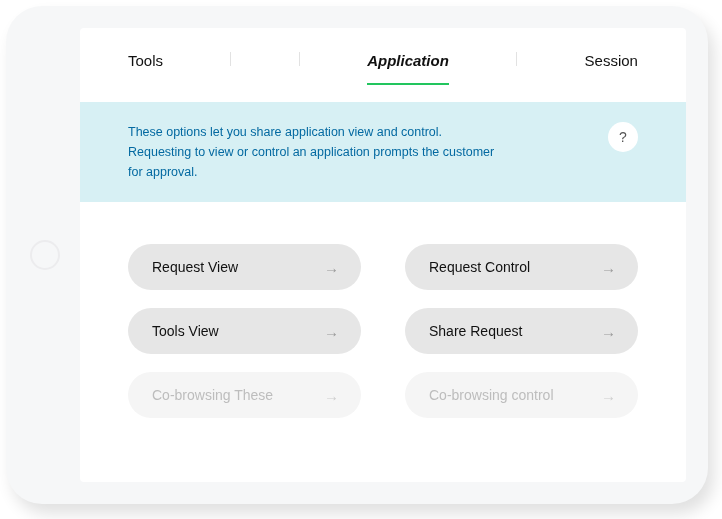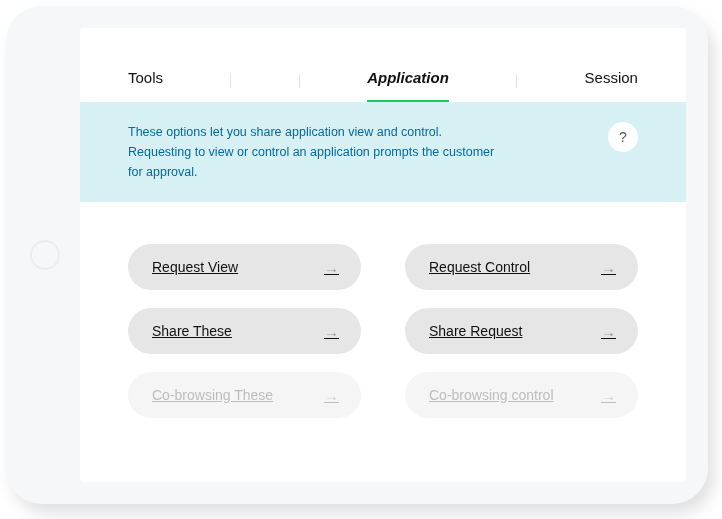--- a/index.html
+++ b/index.html
@@ -39,21 +39,21 @@
     right: 22px;
     bottom: 22px;
     background: #ffffff;
     border-radius: 4px;
     overflow: hidden;
     display: flex;
     flex-direction: column;
   }
   .tabbar {
     display: flex;
-    align-items: flex-end;
+    align-items: flex-start;
     justify-content: space-between;
     padding: 24px 48px 0 48px;
     height: 74px;
   }
   .tab {
     font-size: 15px;
     color: #111;
     cursor: pointer;
     padding-bottom: 14px;
     border-bottom: 2px solid transparent;
@@ -108,21 +108,20 @@
     height: 46px;
     border-radius: 23px;
     display: flex;
     align-items: center;
     justify-content: space-between;
     padding: 0 22px 0 24px;
     font-size: 14px;
     cursor: pointer;
     border: none;
     text-align: left;
-    text-decoration: underline;
   }
   .pill.enabled {
     background: #e6e6e6;
     color: #111;
   }
   .pill.disabled {
     background: #f5f5f5;
     color: #bdbdbd;
     cursor: default;
   }
@@ -157,21 +156,21 @@
     <div class="actions">
       <button class="pill enabled">
         <span>Request View</span>
         <span class="arrow">→</span>
       </button>
       <button class="pill enabled">
         <span>Request Control</span>
         <span class="arrow">→</span>
       </button>
       <button class="pill enabled">
-        <span>Share These</span>
+        <span>Tools View</span>
         <span class="arrow">→</span>
       </button>
       <button class="pill enabled">
         <span>Share Request</span>
         <span class="arrow">→</span>
       </button>
       <button class="pill disabled">
         <span>Co-browsing These</span>
         <span class="arrow">→</span>
       </button>

